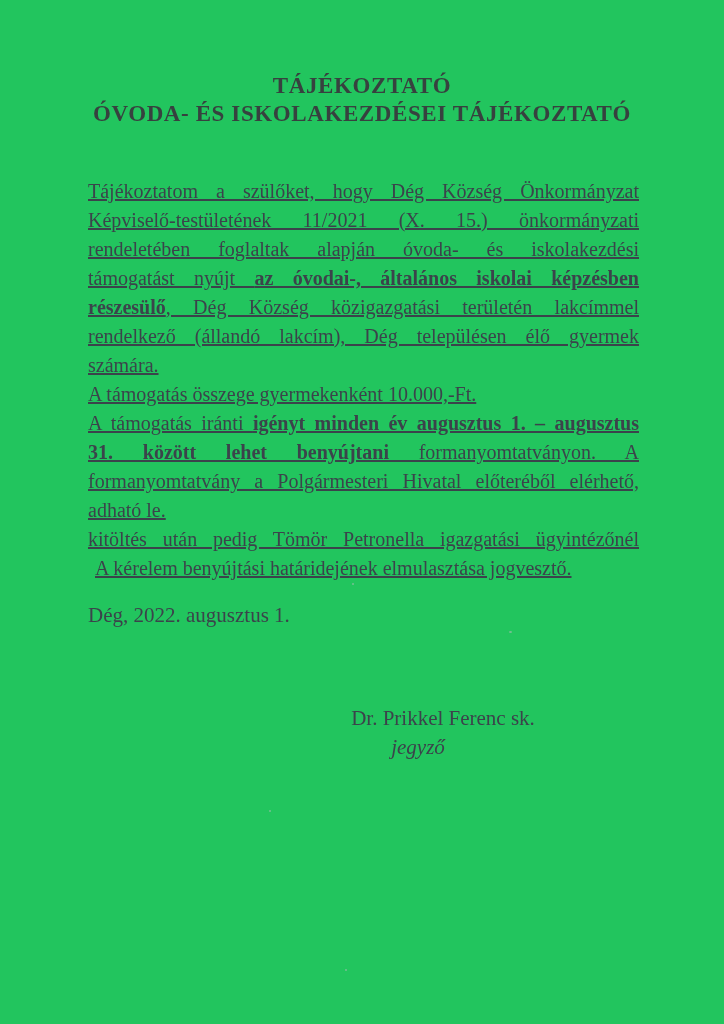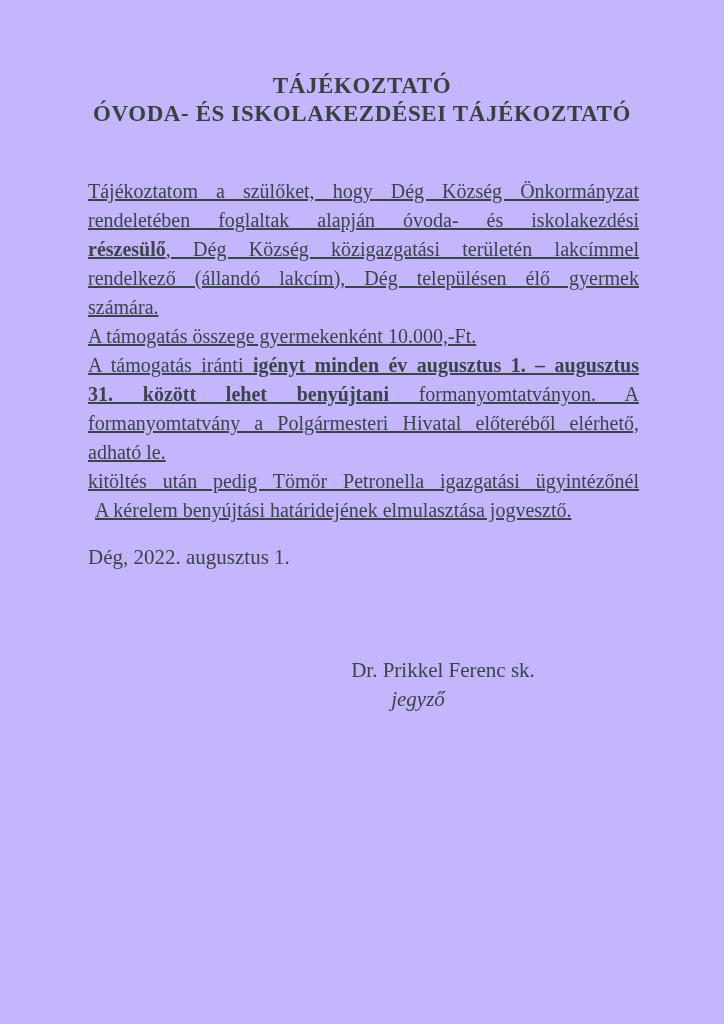--- a/index.html
+++ b/index.html
@@ -5,21 +5,21 @@
   html, body {
     margin: 0;
     padding: 0;
     background: #e9e9e9;
   }
   .page {
     position: relative;
     width: 724px;
     height: 1024px;
     margin: 0 auto;
-    background: #c4b5fd;
+    background: #22c55e;
     overflow: hidden;
     font-family: "Liberation Serif", "DejaVu Serif", serif;
     color: #3b434b;
   }
   .title-block {
     padding-top: 72px;
     text-align: center;
   }
   .title-line {
     font-size: 23px;
@@ -47,21 +47,21 @@
   }
   .b { font-weight: 700; }
   .date-line {
     margin-top: 4px;
     font-size: 21px;
     line-height: 29px;
   }
   .signature-block {
     position: absolute;
     left: 338px;
-    top: 656px;
+    top: 704px;
     width: 210px;
     text-align: center;
     font-size: 21px;
     line-height: 29px;
   }
   .signature-role {
     position: relative;
     left: -25px;
     font-style: italic;
   }
@@ -78,21 +78,23 @@
 <div class="page">
 
   <div class="title-block">
     <div class="title-line">TÁJÉKOZTATÓ</div>
     <div class="title-line">ÓVODA- ÉS ISKOLAKEZDÉSEI TÁJÉKOZTATÓ</div>
   </div>
 
   <div class="body-block">
       <div class="paragraph">
         <div class="line just"><span>Tájékoztatom a szülőket, hogy Dég Község Önkormányzat</span></div>
+        <div class="line just"><span>Képviselő-testületének 11/2021 (X. 15.) önkormányzati</span></div>
         <div class="line just"><span>rendeletében foglaltak alapján óvoda- és iskolakezdési</span></div>
+        <div class="line just"><span>támogatást nyújt </span><span class="b">az óvodai-, általános iskolai képzésben</span></div>
         <div class="line just"><span class="b">részesülő</span><span>, Dég Község közigazgatási területén lakcímmel</span></div>
         <div class="line just"><span>rendelkező (állandó lakcím), Dég településen élő gyermek</span></div>
         <div class="line"><span>számára.</span></div>
       </div>
       <div class="paragraph">
         <div class="line"><span>A támogatás összege gyermekenként 10.000,-Ft.</span></div>
       </div>
       <div class="paragraph">
         <div class="line just"><span>A támogatás iránti </span><span class="b">igényt minden év augusztus 1. – augusztus</span></div>
         <div class="line just"><span class="b">31. között lehet benyújtani</span><span> formanyomtatványon. A</span></div>

